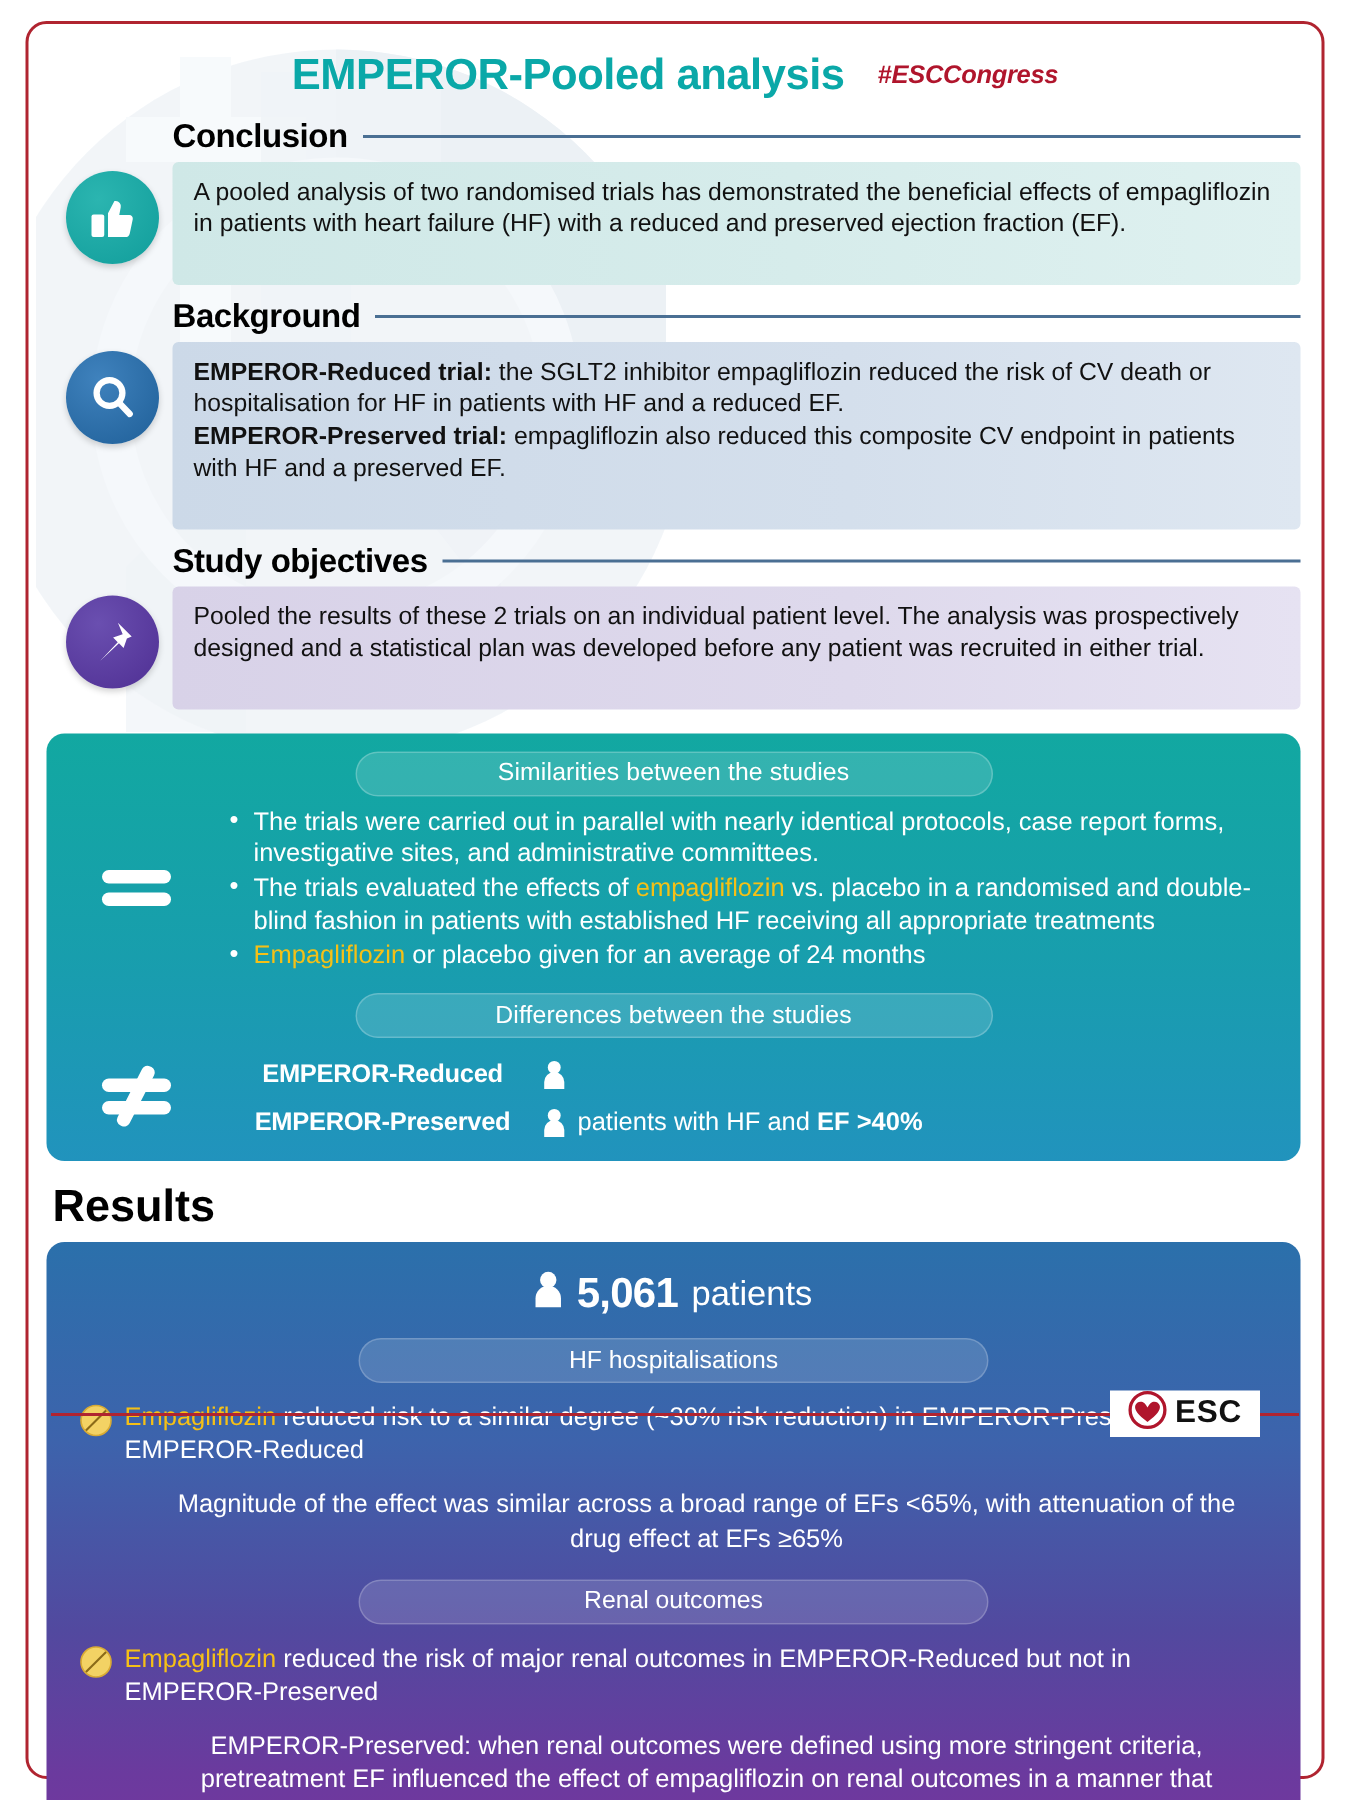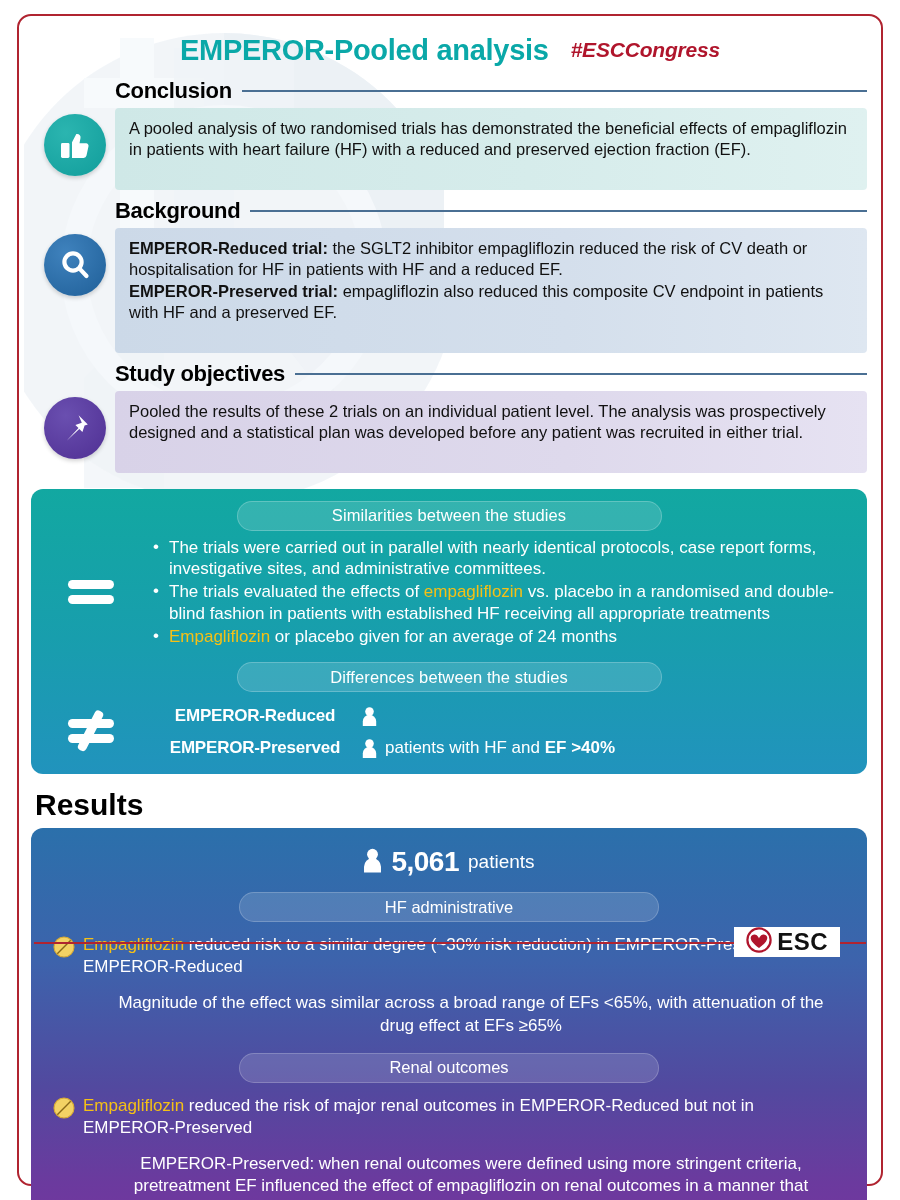--- a/index.html
+++ b/index.html
@@ -61,21 +61,21 @@
     gap: 22px;
     padding-top: 10px;
   }
   .header-title {
     font-size: 29px;
     font-weight: bold;
     color: #0aa8a8;
     letter-spacing: -0.3px;
   }
   .header-hash {
-    font-size: 21px;
+    font-size: 17px;
     font-weight: bold;
     font-style: italic;
     color: #b0152c;
     letter-spacing: -0.2px;
   }
 
   
   .sec {
     position: relative;
     padding-left: 14px;
@@ -234,21 +234,21 @@
     padding: 12px 0 16px 0;
   }
   .patients-row {
     display: flex;
     align-items: center;
     justify-content: center;
     gap: 9px;
     margin: 6px 0 14px 0;
   }
   .patients-count { font-size: 28px; font-weight: bold; letter-spacing: -0.5px; }
-  .patients-label { font-size: 19px; }
+  .patients-label { font-size: 23px; }
 
   .res-pill {
     margin: 0 auto 12px auto;
     width: 420px;
     height: 30px;
     border-radius: 15px;
     background: rgba(255,255,255,0.14);
     border: 1px solid rgba(255,255,255,0.20);
     display: flex;
     align-items: center;
@@ -304,21 +304,21 @@
   .esc-logo {
     position: relative;
     z-index: 2;
     display: flex;
     align-items: center;
     gap: 5px;
     background: #ffffff;
     padding: 0 12px;
   }
   .esc-text {
-    font-size: 24px;
+    font-size: 21px;
     font-weight: bold;
     color: #111;
     letter-spacing: 0.5px;
   }
 </style>
 </head>
 <body>
 
 <div id="page">
 
@@ -480,21 +480,21 @@
           <svg width="19" height="25" viewBox="0 0 15 19" fill="#ffffff">
             <circle cx="7.5" cy="4.6" r="4.3"></circle>
             <path d="M0.8 19 v-4.6 a6.7 6.7 0 0 1 13.4 0 V19 z"></path>
           </svg>
         </span>
         <span class="patients-count">5,061</span>
         <span class="patients-label">patients</span>
       </div>
 
       <div class="res-pill">
-        <span>HF administrative</span>
+        <span>HF hospitalisations</span>
       </div>
       <div class="res-item">
         <span class="pill-icon">
           <svg width="22" height="22" viewBox="0 0 22 22">
             <circle cx="11" cy="11" r="10" fill="#f3d264" stroke="#d9ab33" stroke-width="1.1"></circle>
             <line x1="4.3" y1="17.7" x2="17.7" y2="4.3" stroke="#8a6a18" stroke-width="1.4"></line>
           </svg>
         </span>
         <span>
           <span class="hl">Empagliflozin</span><span> reduced risk to a similar degree (~30% risk reduction) in EMPEROR-Preserved and EMPEROR-Reduced</span>

